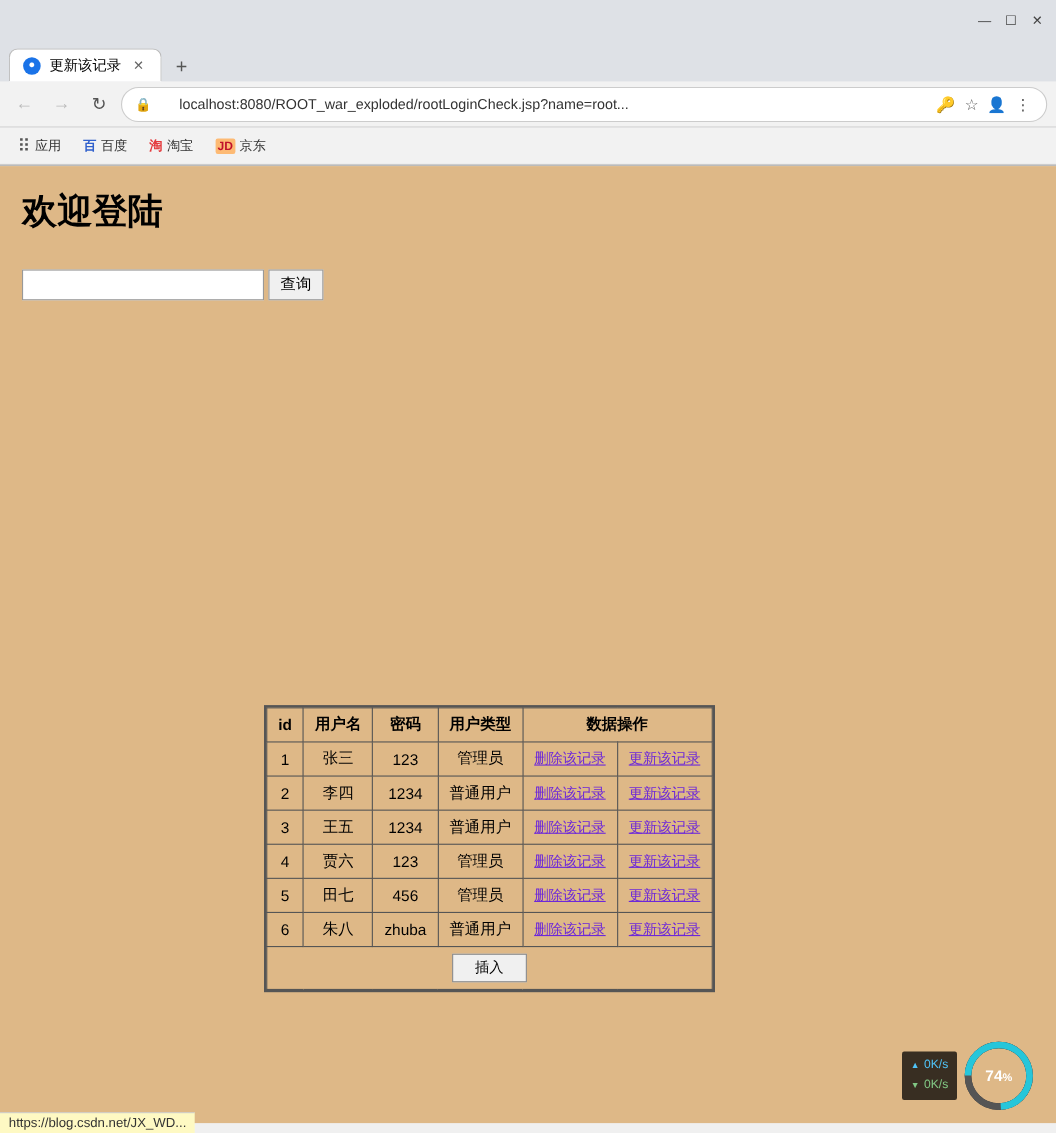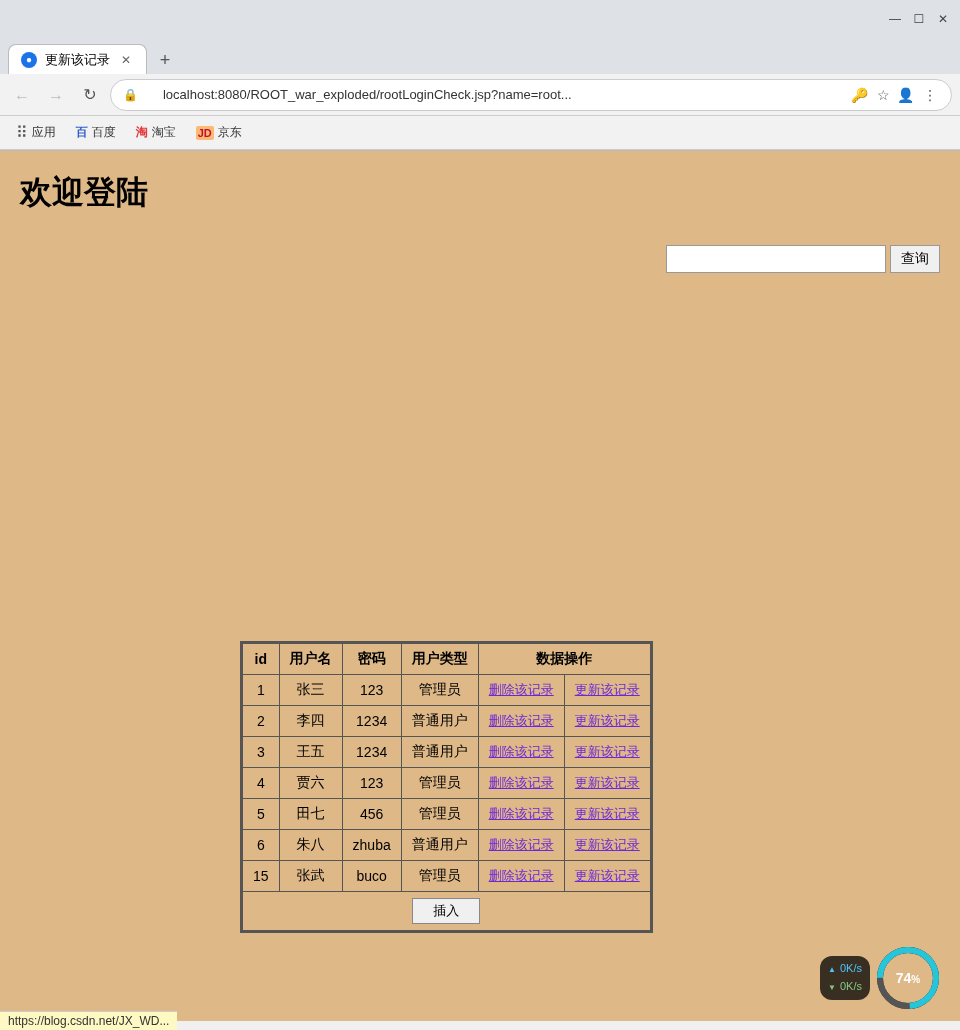--- a/index.html
+++ b/index.html
@@ -180,21 +180,20 @@
       position: relative;
     }
     .page-title {
       font-size: 32px;
       font-weight: bold;
       color: #000;
       margin-bottom: 20px;
     }
     .search-area {
       display: flex;
-      justify-content: flex-end;
       margin-bottom: 20px;
       gap: 4px;
       margin-top: 30px;
     }
     .search-input {
       width: 220px;
       height: 28px;
       border: 1px solid #999;
       background: #fff;
       padding: 2px 6px;
@@ -257,21 +256,21 @@
       position: fixed;
       bottom: 20px;
       right: 20px;
       display: flex;
       align-items: center;
       gap: 6px;
     }
     .speed-box {
       background: rgba(0,0,0,0.75);
       color: white;
-      border-radius: 12px;
+      border-radius: 2px;
       padding: 4px 8px;
       font-size: 11px;
       line-height: 1.6;
     }
     .speed-up { color: #4fc3f7; }
     .speed-down { color: #81c784; }
     .speed-row { display: flex; align-items: center; gap: 4px; }
     .speed-arrow-up::before { content: '▲'; font-size: 8px; }
     .speed-arrow-down::before { content: '▼'; font-size: 8px; }
 
@@ -430,28 +429,20 @@
       <td><a class="action-link">更新该记录</a></td>
     </tr>
           <tr>
       <td>6</td>
       <td>朱八</td>
       <td>zhuba</td>
       <td>普通用户</td>
       <td><a class="action-link">删除该记录</a></td>
       <td><a class="action-link">更新该记录</a></td>
     </tr>
-          <tr>
-      <td>15</td>
-      <td>张武</td>
-      <td>buco</td>
-      <td>管理员</td>
-      <td><a class="action-link">删除该记录</a></td>
-      <td><a class="action-link">更新该记录</a></td>
-    </tr>
           <tr class="insert-row">
     <td colspan="6">
       <button class="insert-btn">插入</button>
     </td>
   </tr>
         </tbody>
     </table>
   </div>
 </div>
 

